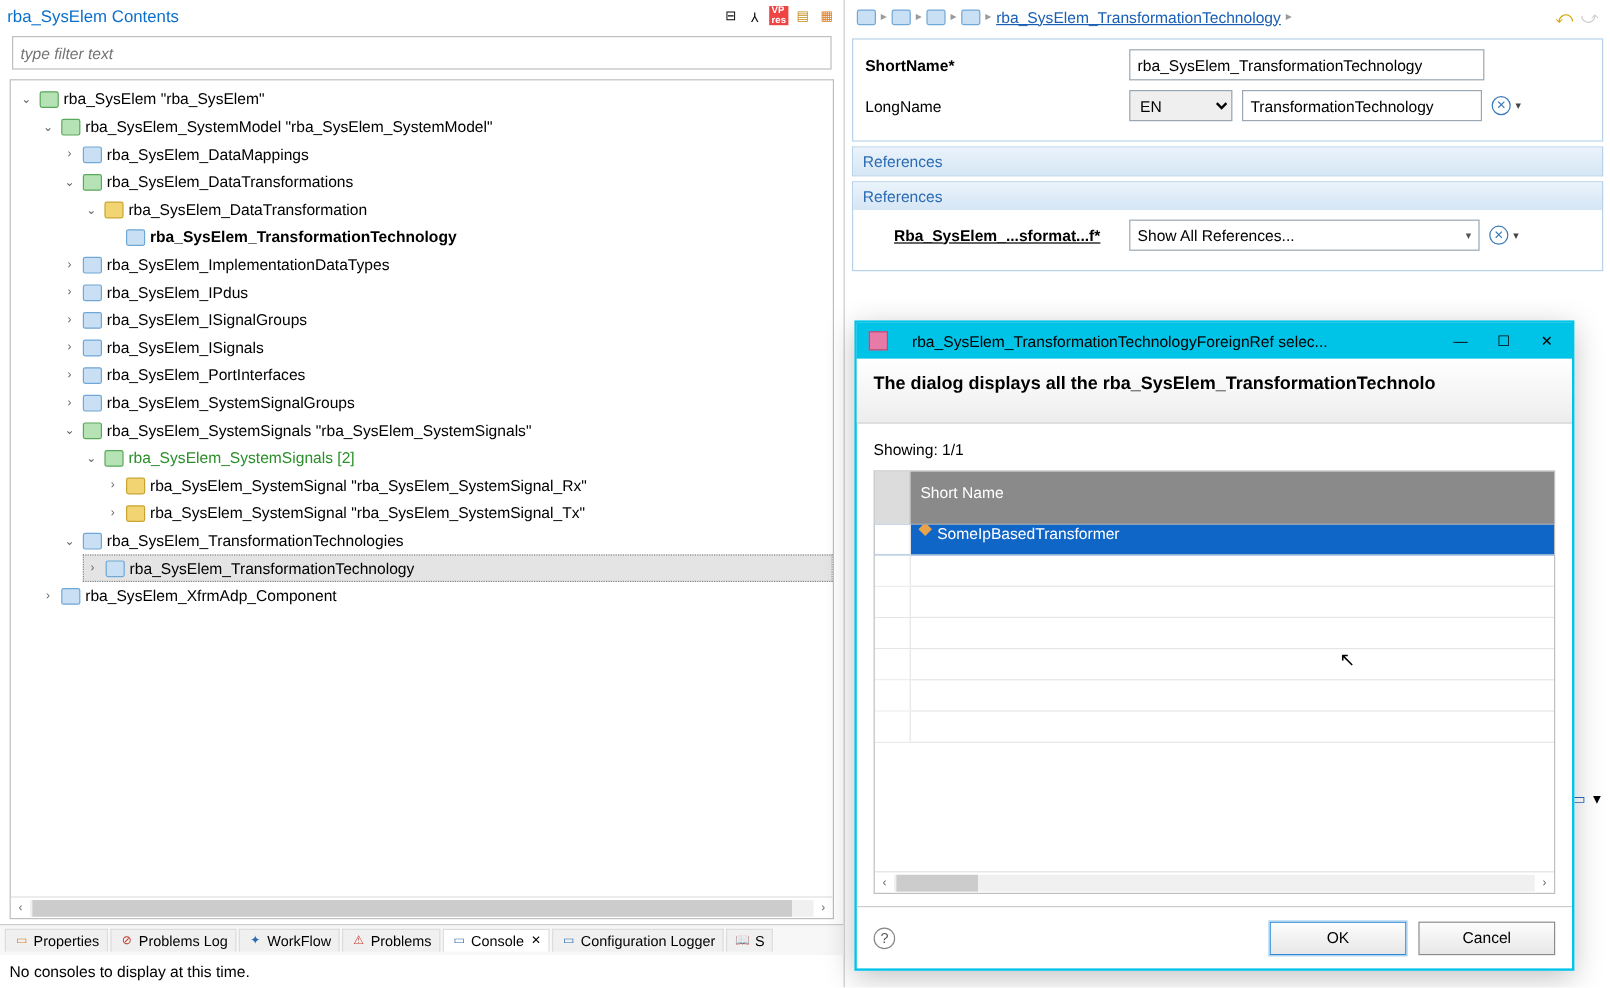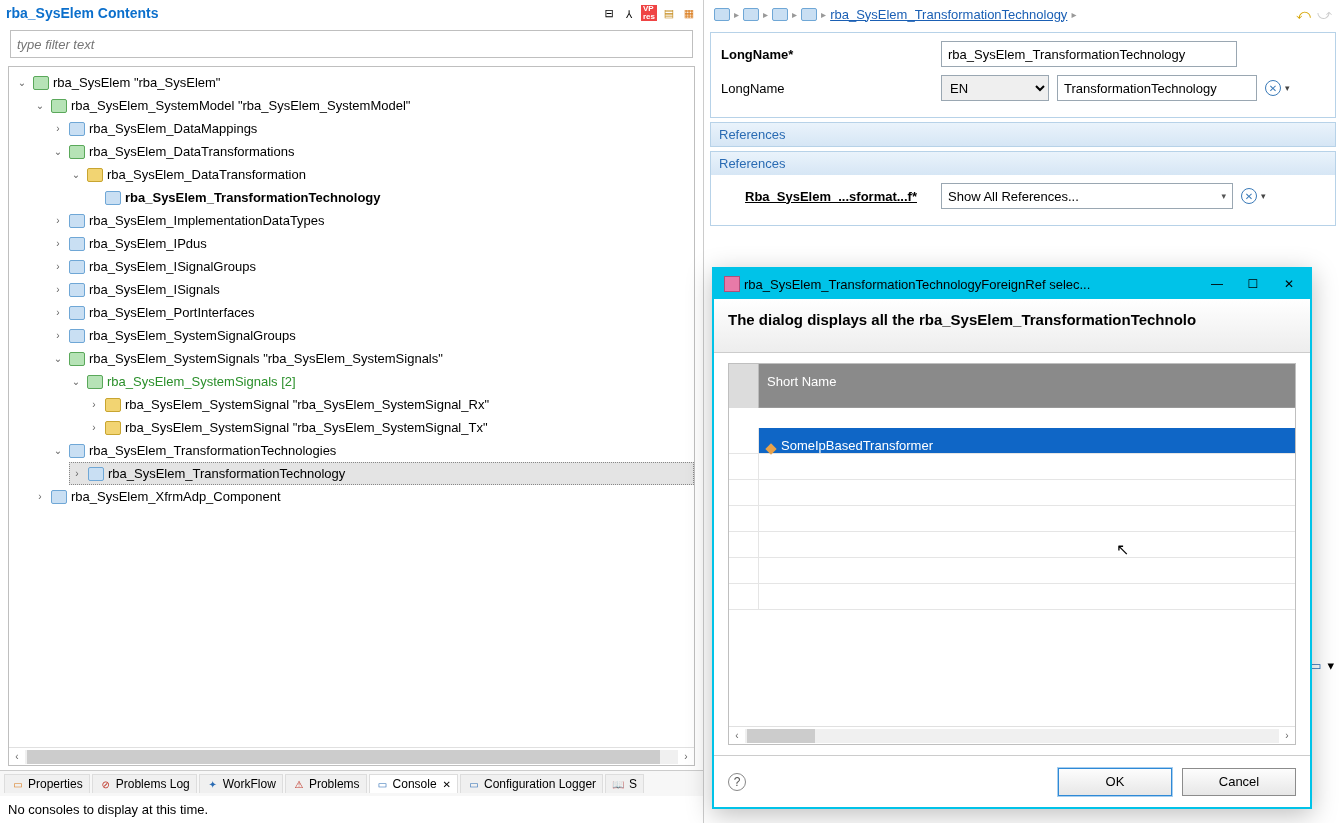--- a/index.html
+++ b/index.html
@@ -3,21 +3,21 @@
 <meta charset="utf-8">
 <style>
 * { box-sizing: border-box; margin: 0; padding: 0; }
 body { font-family: "Segoe UI", Tahoma, sans-serif; font-size: 13px; background: #fff; color: #000; position: relative; width: 1342px; height: 823px; overflow: hidden; }
 .main-layout { display: flex; height: 100%; }
 .left-pane { width: 704px; display: flex; flex-direction: column; border-right: 1px solid #ccc; }
 .right-pane { flex: 1; display: flex; flex-direction: column; }
 
 
 .pane-header { display: flex; align-items: center; justify-content: space-between; padding: 2px 6px; height: 26px; }
-.pane-title { color: #0b6fcc; font-weight: bold; font-size: 14px; }
+.pane-title { color: #0b6fcc; font-weight: normal; font-size: 14px; }
 .toolbar-icons { display: flex; gap: 4px; align-items: center; }
 .tb-icon { width: 16px; height: 16px; display: inline-flex; align-items: center; justify-content: center; font-size: 11px; cursor: pointer; }
 .tb-vp { background: #ef4444; color: #fff; font-size: 8px; font-weight: bold; line-height: 8px; padding: 2px 1px; }
 
 
 .filter-box { margin: 4px 10px; }
 .filter-box input { width: 100%; height: 28px; border: 1px solid #bfbfbf; padding: 2px 6px; font-size: 13px; color: #888; font-style: italic; }
 
 
 .tree-wrap { flex: 1; margin: 4px 8px; border: 1px solid #bfbfbf; overflow: hidden; display: flex; flex-direction: column; }
@@ -61,48 +61,48 @@
 .bc-arrow.disabled { color: #ccc; }
 
 
 .section { border: 1px solid #b7d2e8; margin: 4px 6px 0 6px; }
 .section-header { background: linear-gradient(#eaf3fb,#d6e6f5); color: #2a6bb3; padding: 4px 8px; font-size: 13px; }
 .section-body { padding: 8px 10px; }
 .form-row { display: flex; align-items: center; margin-bottom: 8px; }
 .form-label { width: 220px; font-size: 13px; }
 .form-label.req { font-weight: bold; }
 .txt-input { height: 26px; border: 1px solid #9aa7b2; padding: 2px 6px; font-size: 13px; width: 296px; }
-.sm-select { height: 26px; border: 1px solid #9aa7b2; font-size: 13px; padding: 2px 4px; width: 108px; margin-right: 8px; }
+.sm-select { height: 26px; border: 1px solid #9aa7b2; font-size: 13px; padding: 2px 4px; width: 86px; margin-right: 8px; }
 .sm-input { height: 26px; border: 1px solid #9aa7b2; padding: 2px 6px; font-size: 13px; width: 200px; }
 .row-actions { margin-left: 8px; display: flex; align-items: center; gap: 4px; }
 .x-btn { width: 16px; height: 16px; border: 1px solid #3a7ab8; border-radius: 50%; color: #3a7ab8; font-size: 10px; display: inline-flex; align-items: center; justify-content: center; cursor: pointer; }
 .caret { font-size: 9px; color: #444; }
 .ref-label { font-weight: bold; text-decoration: underline; cursor: pointer; text-align: center; }
 .combo { height: 26px; border: 1px solid #9aa7b2; padding: 2px 6px; display: flex; justify-content: space-between; align-items: center; width: 292px; background: #fff; cursor: pointer; }
 .combo-arr { font-size: 9px; color: #555; }
 
 
 .dialog { position: absolute; left: 712px; top: 267px; width: 600px; height: 542px; background: #fff; border: 2px solid #00c3e8; box-shadow: 0 6px 24px rgba(0,0,0,.25); display: flex; flex-direction: column; }
 .dlg-titlebar { height: 30px; background: #00c3e8; display: flex; align-items: center; justify-content: space-between; padding: 0 4px 0 10px; }
-.dlg-title-left { display: flex; align-items: center; gap: 4px; }
+.dlg-title-left { display: flex; align-items: center; gap: 20px; }
 .dlg-title-ic { width: 16px; height: 16px; background: #e87aa8; border: 1px solid #b04f7a; }
 .dlg-title-text { font-size: 13px; color: #000; white-space: nowrap; overflow: hidden; text-overflow: ellipsis; max-width: 390px; }
 .dlg-win-btns { display: flex; gap: 2px; }
 .win-btn { width: 34px; height: 24px; display: inline-flex; align-items: center; justify-content: center; font-size: 12px; cursor: pointer; color: #000; }
 .dlg-heading { padding: 12px 14px 24px 14px; font-size: 15px; font-weight: bold; border-bottom: 1px solid #ccc; background: linear-gradient(#fff,#ededed); }
 .dlg-content { flex: 1; padding: 10px 14px; display: flex; flex-direction: column; }
 .showing { font-size: 13px; margin-bottom: 6px; padding: 4px 0; }
-.grid-wrap { flex: 1; border: 1px solid #bfbfbf; display: flex; flex-direction: column; gap: 20px; }
+.grid-wrap { flex: 1; border: 1px solid #bfbfbf; display: flex; flex-direction: column; }
 .grid-head { display: flex; }
 .gh-num { width: 30px; background: #dcdcdc; border-right: 1px solid #bbb; height: 44px; }
 .gh-main { flex: 1; background: #8a8a8a; color: #fff; padding: 10px 8px; font-size: 13px; border-bottom: 1px solid #999; }
 .grid-body { flex: 1; overflow: auto; }
 .g-row { display: flex; height: 26px; align-items: stretch; border-bottom: 1px solid #e5e5e5; }
 .g-row .num { width: 30px; background: #fff; text-align: center; font-size: 12px; color: #666; display: flex; align-items: center; justify-content: center; border-right: 1px solid #e5e5e5; }
-.g-row .cell { flex: 1; display: flex; align-items: flex-end; padding: 0 8px; gap: 6px; }
+.g-row .cell { flex: 1; display: flex; align-items: flex-start; padding: 0 8px; gap: 6px; }
 .g-row.selected { background: #0f66c6; color: #fff; }
 .g-row.selected .num { color: #fff; }
 .diamond { width: 8px; height: 8px; background: #e8a24a; transform: rotate(45deg); }
 .g-row.selected .diamond { background: #e8a24a; }
 .grid-hscroll { height: 18px; display: flex; align-items: center; border-top: 1px solid #e0e0e0; }
 .grid-hscroll .sc-arrow { width: 16px; text-align: center; color: #666; font-size: 10px; }
 .grid-hscroll .sc-track { flex: 1; background: #f0f0f0; height: 14px; position: relative; }
 .grid-hscroll .sc-thumb { position: absolute; left: 2px; width: 68px; height: 14px; background: #ccc; }
 .dlg-footer { height: 52px; border-top: 1px solid #ccc; display: flex; align-items: center; justify-content: space-between; padding: 0 14px; }
 .help-ic { width: 18px; height: 18px; border: 1px solid #888; border-radius: 50%; display: inline-flex; align-items: center; justify-content: center; font-size: 12px; color: #555; cursor: pointer; }
@@ -343,21 +343,21 @@
       </div>
       <div class="bc-right">
         <span class="bc-arrow">⤺</span>
         <span class="bc-arrow disabled">⤻</span>
       </div>
     </div>
 
     <div class="section">
       <div class="section-body">
         <div class="form-row">
-          <span class="form-label req">LongName*</span>
+          <span class="form-label req">ShortName*</span>
           <input class="txt-input" type="text" value="rba_SysElem_TransformationTechnology" style="">
         </div>
         <div class="form-row">
           <span class="form-label">LongName</span>
           <select class="sm-select"><option>EN</option></select>
           <input class="sm-input" type="text" value="TransformationTechnology" style="">
           <span class="row-actions">
             <span class="x-btn">✕</span>
             <span class="caret">▾</span>
           </span>
@@ -400,20 +400,21 @@
       <span class="dlg-title-text">rba_SysElem_TransformationTechnologyForeignRef selec...</span>
     </div>
     <div class="dlg-win-btns">
       <span class="win-btn">—</span>
       <span class="win-btn">☐</span>
       <span class="win-btn">✕</span>
     </div>
   </div>
   <div class="dlg-heading">The dialog displays all the rba_SysElem_TransformationTechnolo</div>
   <div class="dlg-content">
+    <div class="showing">Showing: 1/1</div>
     <div class="grid-wrap">
       <div class="grid-head">
         <div class="gh-num"></div>
         <div class="gh-main">Short Name</div>
       </div>
       <div class="grid-body">
         <div class="g-row selected">
           <div class="num">1</div>
           <div class="cell">
               <span class="diamond"></span>

